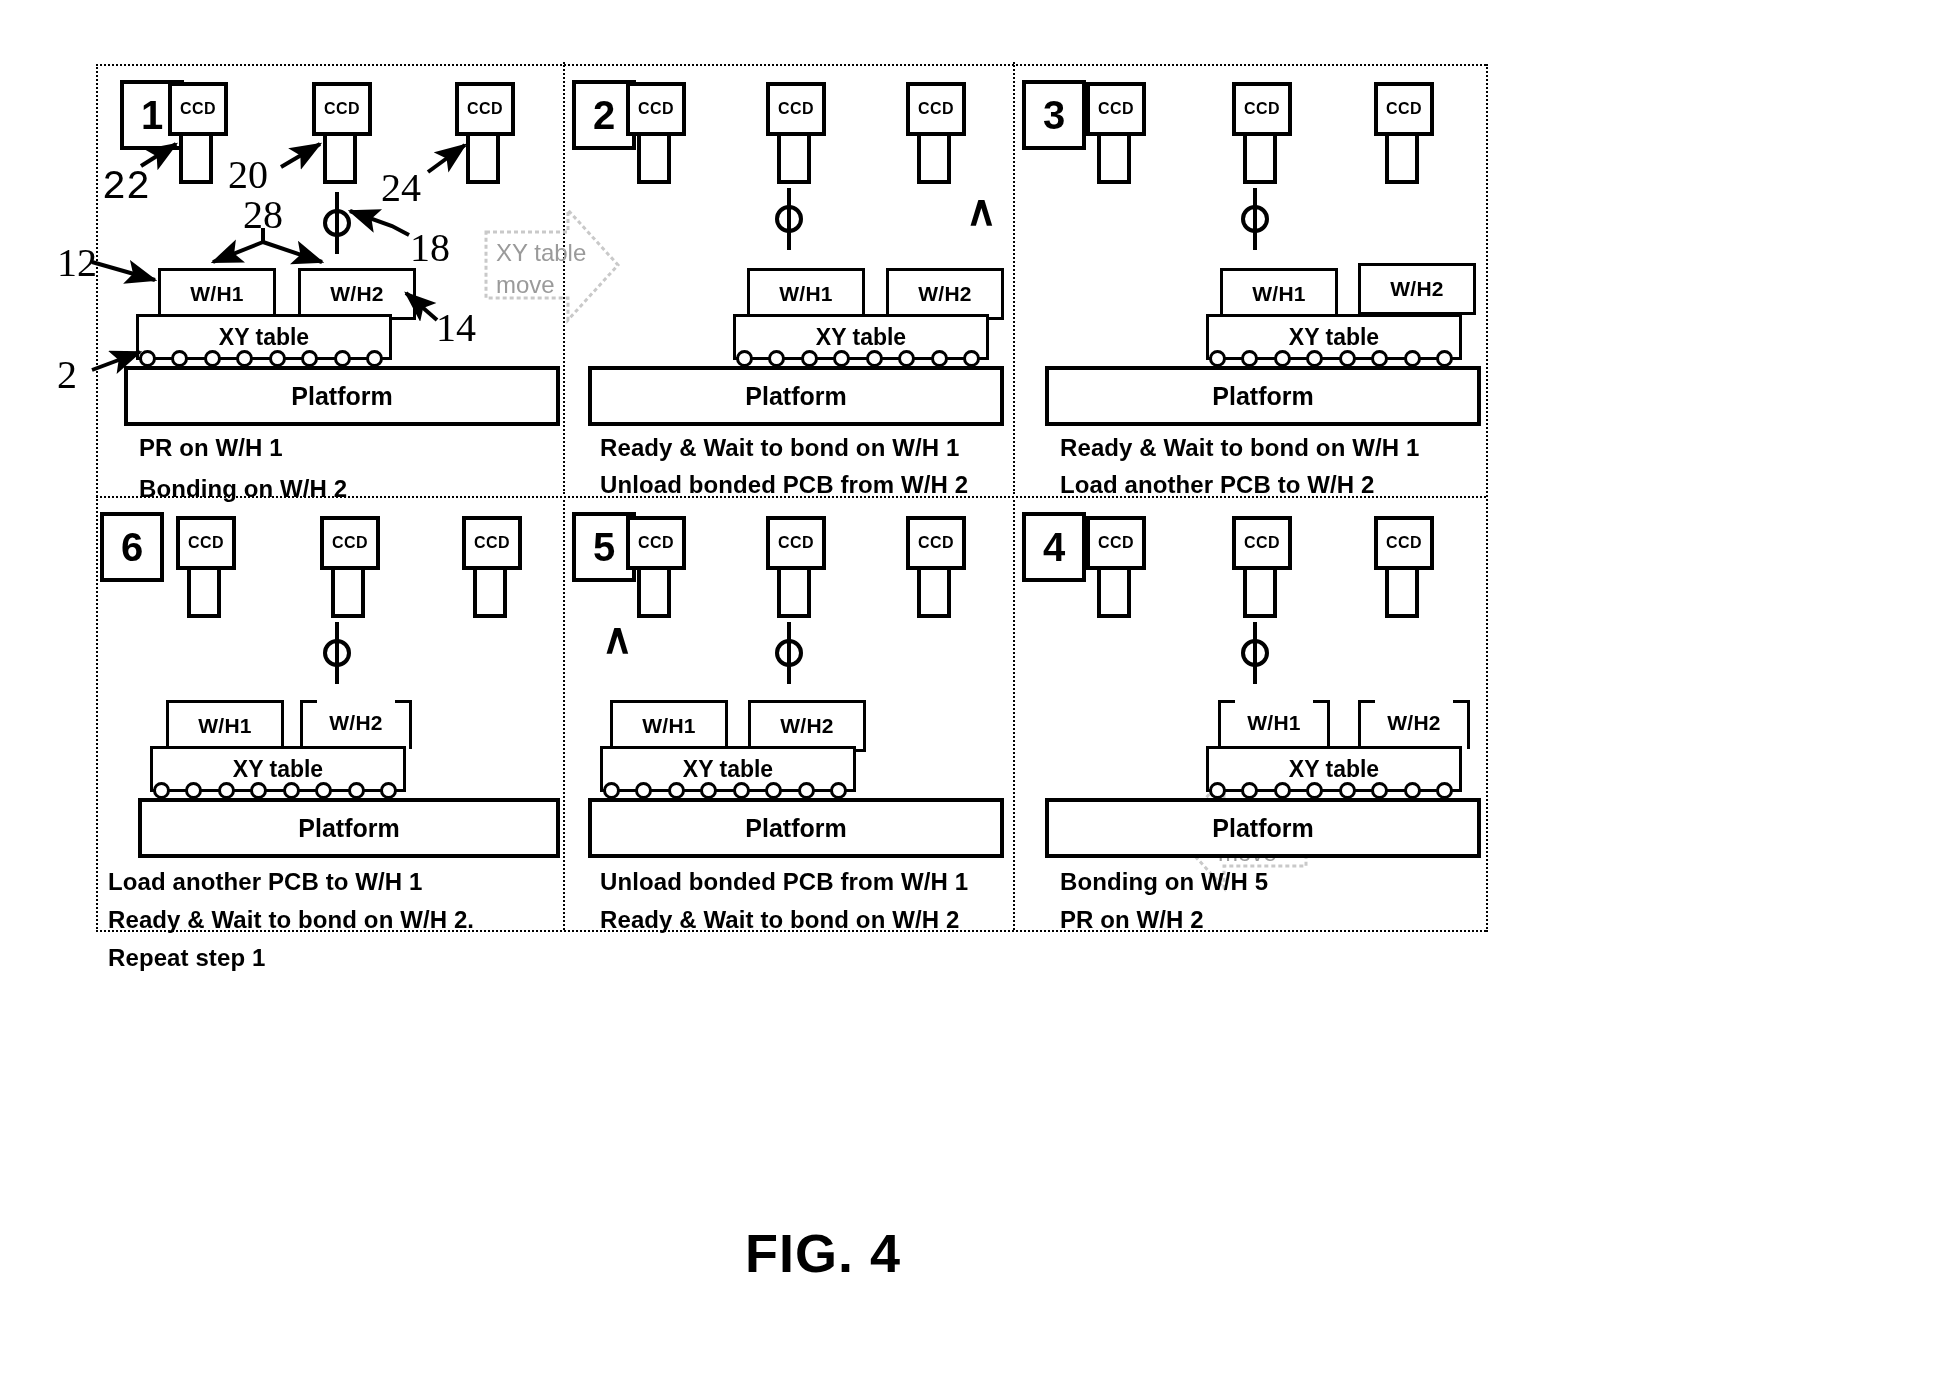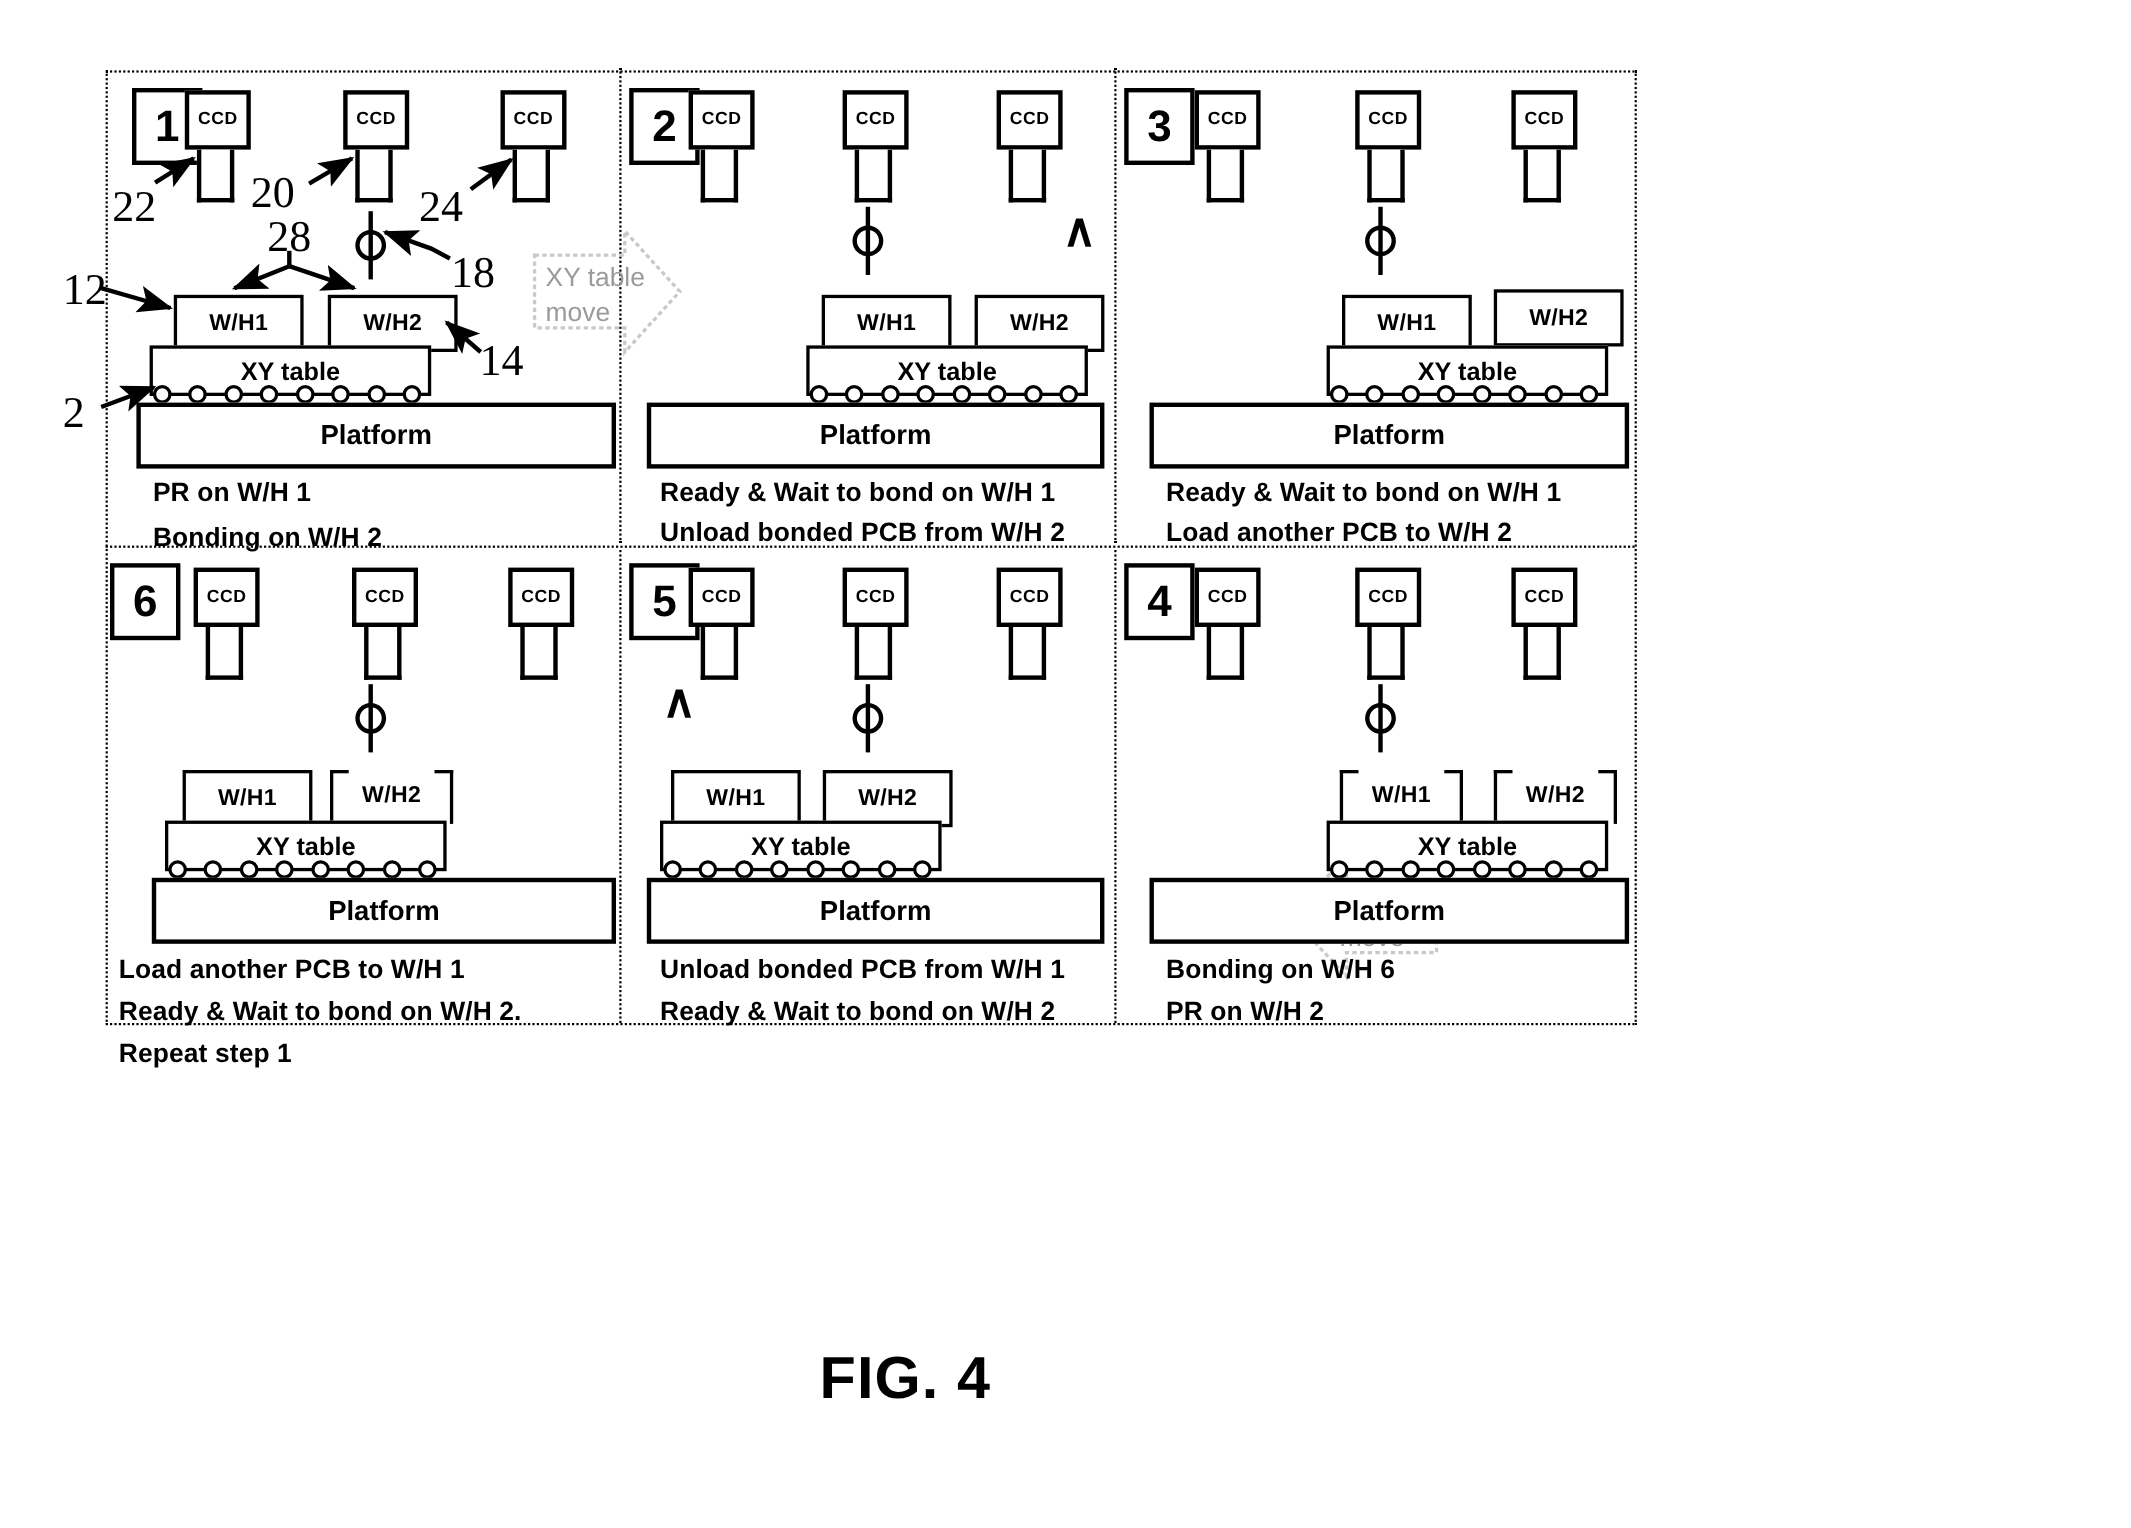--- a/index.html
+++ b/index.html
@@ -129,21 +129,21 @@
       <i class="ball"></i>
       <i class="ball"></i>
   </div>
   <div class="platform" style="left:124px;top:366px;width:428px;height:52px;">
     <span>Platform</span>
   </div>
 
   <div class="cap" style="left:139px;top:434px;">PR on W/H 1</div>
   <div class="cap" style="left:139px;top:475px;">Bonding on W/H 2</div>
 
-  <div class="ref" style="left:102px;top:168px;">22</div>
+  <div class="ref" style="left:102px;top:168px;font-family:Liberation Mono, monospace;">22</div>
   <div class="ref" style="left:228px;top:155px;">20</div>
   <div class="ref" style="left:381px;top:168px;">24</div>
   <div class="ref" style="left:243px;top:195px;">28</div>
   <div class="ref" style="left:410px;top:228px;">18</div>
   <div class="ref" style="left:57px;top:243px;">12</div>
   <div class="ref" style="left:436px;top:308px;">14</div>
   <div class="ref" style="left:57px;top:355px;">2</div>
 
   <svg class="lead" style="left:0;top:0;width:1937px;height:1389px;pointer-events:none;">
     <defs>
@@ -426,18 +426,18 @@
       <i class="ball"></i>
       <i class="ball"></i>
       <i class="ball"></i>
       <i class="ball"></i>
       <i class="ball"></i>
   </div>
   <div class="platform" style="left:1045px;top:798px;width:428px;height:52px;">
     <span>Platform</span>
   </div>
 
-  <div class="cap" style="left:1060px;top:868px;">Bonding on W/H 6</div>
+  <div class="cap" style="left:1060px;top:868px;">Bonding on W/H 5</div>
   <div class="cap" style="left:1060px;top:906px;">PR on W/H 2</div>
 
   <div class="figtitle" style="left:745px;top:1222px;">FIG. 4</div>
 
 </div>
 
 </body></html>

